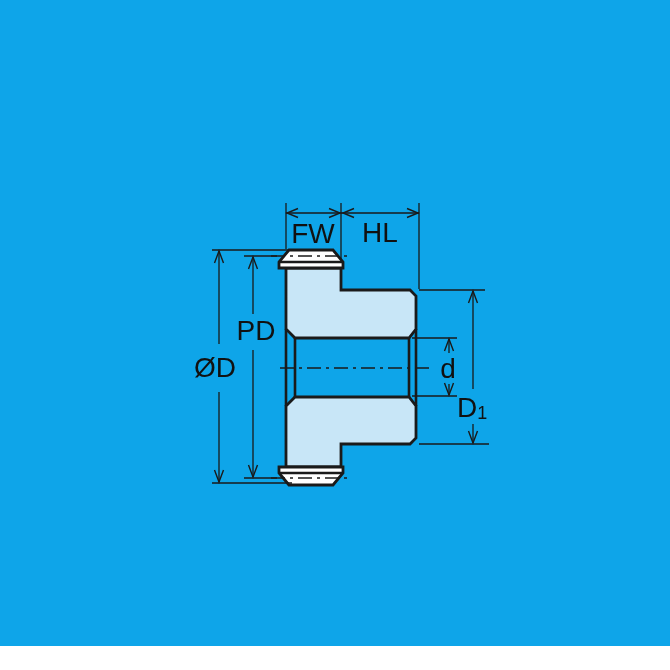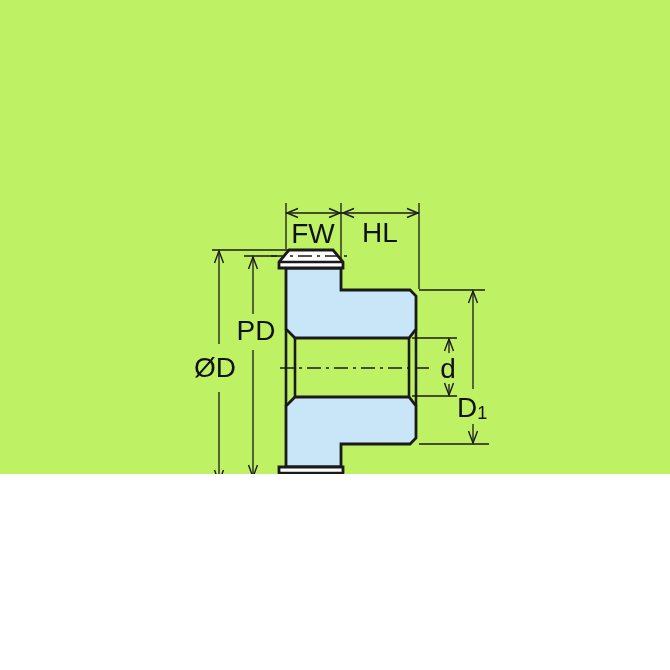--- a/index.html
+++ b/index.html
@@ -3,22 +3,22 @@
 <meta charset="utf-8">
 <style>
   html, body {
     margin: 0;
     padding: 0;
     background: #ffffff;
   }
   .canvas {
     position: relative;
     width: 670px;
-    height: 474px;
-    background: #bef264;
+    height: 646px;
+    background: #0ea5e9;
     overflow: hidden;
   }
   svg {
     display: block;
   }
   text {
     font-family: "Liberation Sans", sans-serif;
     font-size: 28px;
   }
   .dim-label { font-size: 28px; }

